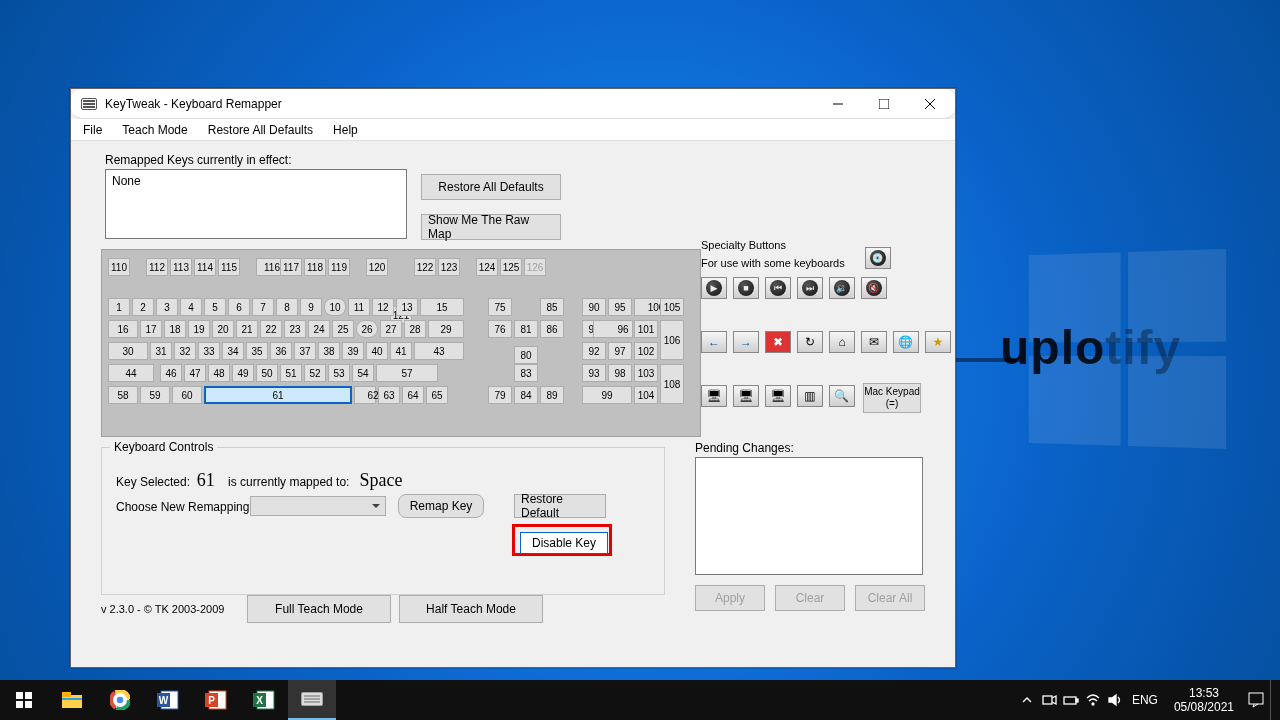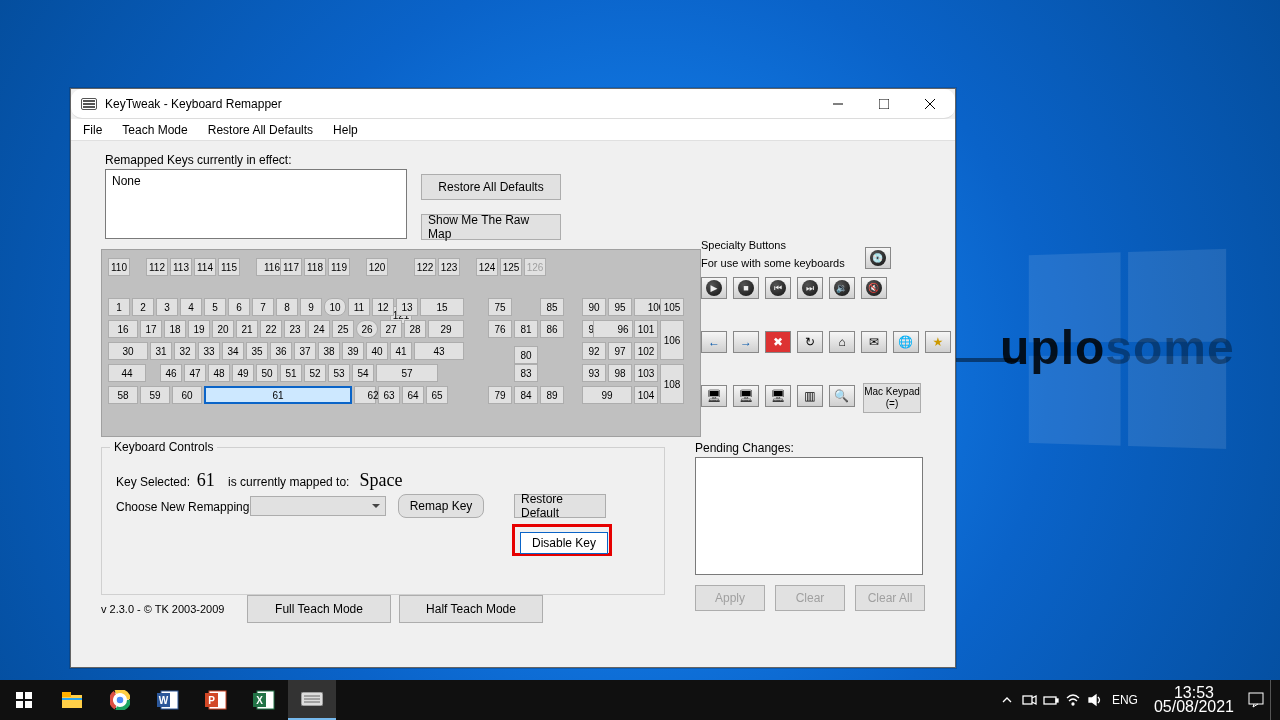--- a/index.html
+++ b/index.html
@@ -101,37 +101,37 @@
 .btnClearAll { position:absolute; top:444px; left:784px; width:70px; height:26px; }
 
 
 .taskbar { position:absolute; left:0; right:0; bottom:0; height:40px; background:#101010; display:flex; align-items:center; color:#fff; }
 .tb-left { display:flex; align-items:center; height:100%; }
 .tb-btn { width:48px; height:40px; display:flex; align-items:center; justify-content:center; }
 .tb-btn.active { background:#333; border-bottom:2px solid #76b9ed; }
 .tb-right { margin-left:auto; display:flex; align-items:center; gap:4px; padding-right:4px; height:100%; }
 .trayicn { width:18px; height:40px; display:flex; align-items:center; justify-content:center; }
 .trayicn svg { width:16px; height:16px; stroke:#fff; fill:none; stroke-width:1.3; }
-.clock { font-size:16px; text-align:center; line-height:14px; padding:0 8px; }
+.clock { font-size:12px; text-align:center; line-height:14px; padding:0 8px; }
 .notif { width:20px;height:40px;display:flex;align-items:center;justify-content:center; }
 
 </style>
 </head>
 <body>
 
 <div class="desktop">
   <div class="win-logo">
       <div></div>
       <div></div>
       <div></div>
       <div></div>
     </div>
   <div class="deskline"></div>
   <div class="watermark">
-    <span>uplo</span><span class="faded">some</span>
+    <span>uplo</span><span class="faded">tify</span>
   </div>
 
   <div class="appwin">
     <div class="titlebar">
       <span class="icn"></span>
       <span class="ttl">KeyTweak -  Keyboard Remapper</span>
       <div class="winbtns">
         <div class="winbtn">
             <svg>
               <path d="M0 5 H10"></path>
@@ -213,21 +213,21 @@
           <div class="kbtn" style="left: 96px; top: 92px; width: 22px;">33</div>
           <div class="kbtn" style="left: 120px; top: 92px; width: 22px;">34</div>
           <div class="kbtn" style="left: 144px; top: 92px; width: 22px;">35</div>
           <div class="kbtn" style="left: 168px; top: 92px; width: 22px;">36</div>
           <div class="kbtn" style="left: 192px; top: 92px; width: 22px;">37</div>
           <div class="kbtn" style="left: 216px; top: 92px; width: 22px;">38</div>
           <div class="kbtn" style="left: 240px; top: 92px; width: 22px;">39</div>
           <div class="kbtn" style="left: 264px; top: 92px; width: 22px;">40</div>
           <div class="kbtn" style="left: 288px; top: 92px; width: 22px;">41</div>
           <div class="kbtn" style="left: 312px; top: 92px; width: 50px;">43</div>
-          <div class="kbtn" style="left: 6px; top: 114px; width: 38px;">44</div>
+          <div class="kbtn" style="left: 6px; top: 114px; width: 46px;">44</div>
           <div class="kbtn" style="left: 58px; top: 114px; width: 22px;">46</div>
           <div class="kbtn" style="left: 82px; top: 114px; width: 22px;">47</div>
           <div class="kbtn" style="left: 106px; top: 114px; width: 22px;">48</div>
           <div class="kbtn" style="left: 130px; top: 114px; width: 22px;">49</div>
           <div class="kbtn" style="left: 154px; top: 114px; width: 22px;">50</div>
           <div class="kbtn" style="left: 178px; top: 114px; width: 22px;">51</div>
           <div class="kbtn" style="left: 202px; top: 114px; width: 22px;">52</div>
           <div class="kbtn" style="left: 226px; top: 114px; width: 22px;">53</div>
           <div class="kbtn" style="left: 250px; top: 114px; width: 22px;">54</div>
           <div class="kbtn" style="left: 274px; top: 114px; width: 62px;">57</div>

